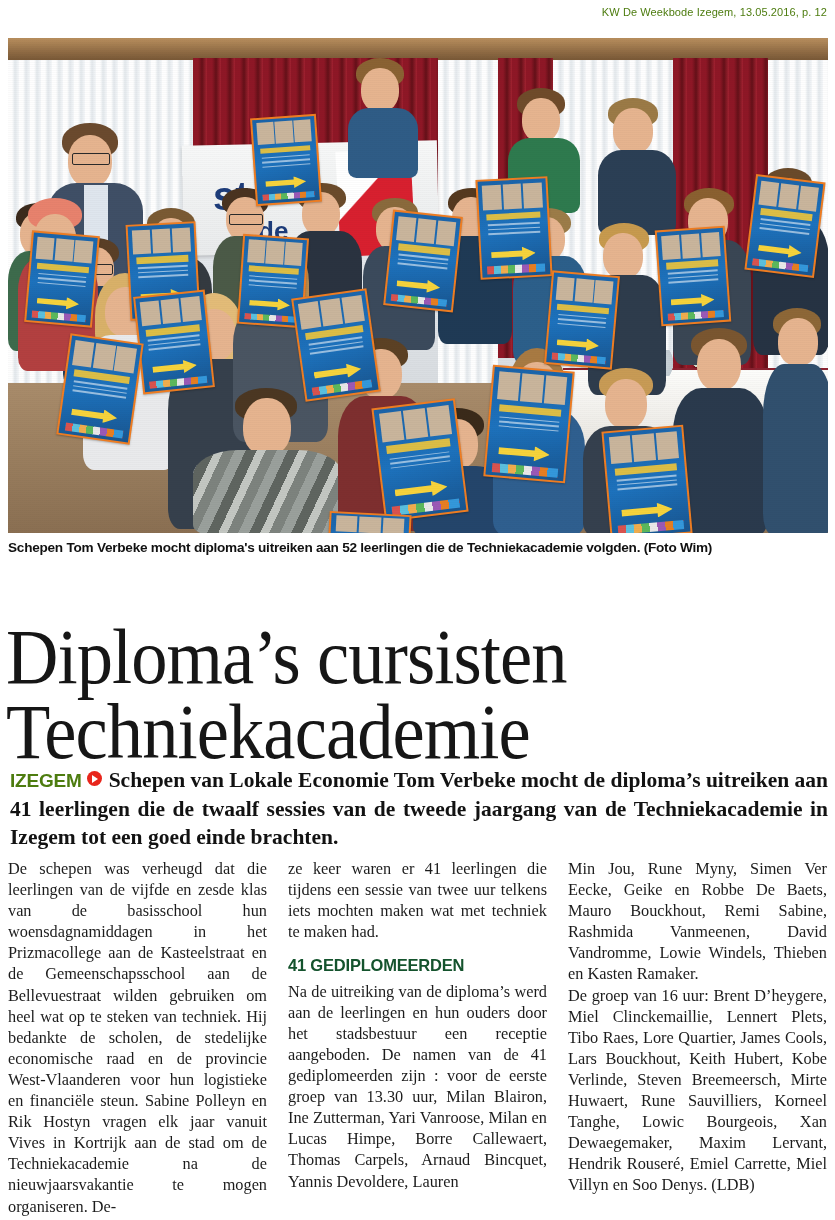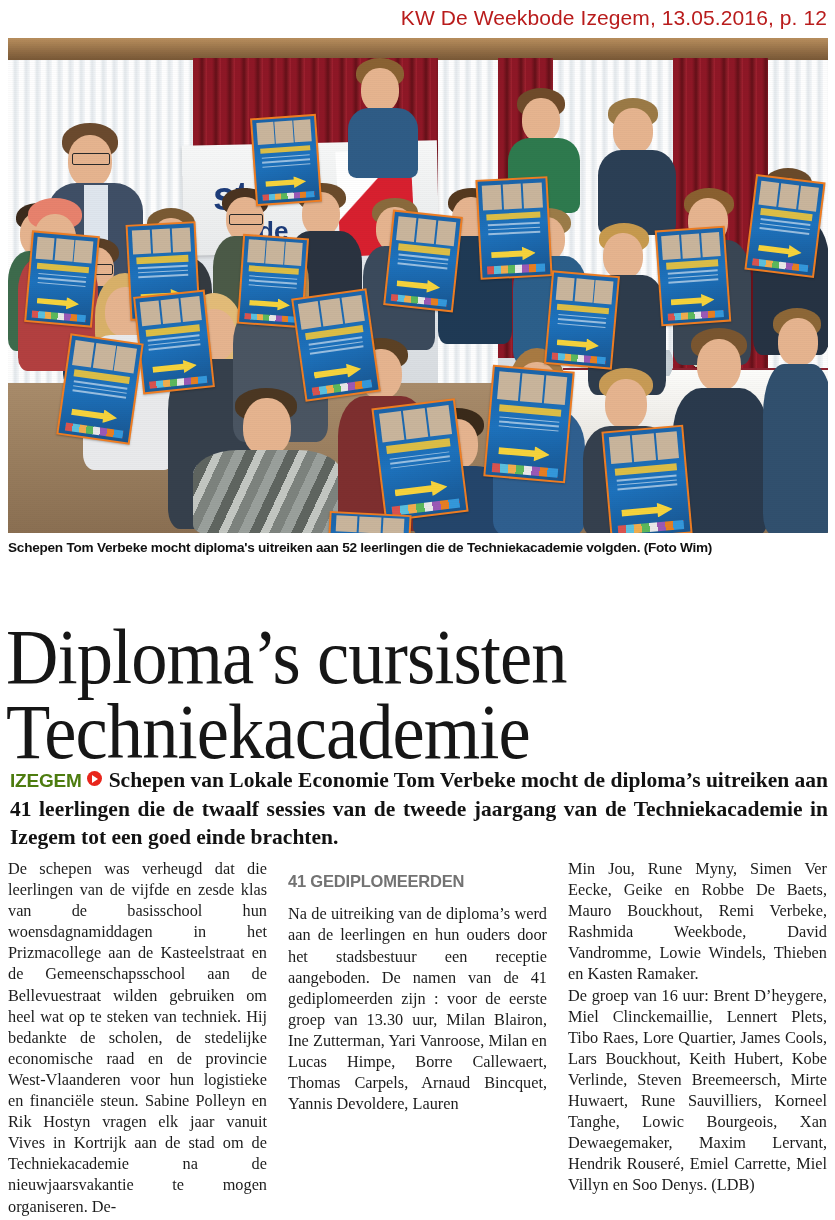--- a/index.html
+++ b/index.html
@@ -15,22 +15,22 @@
     color: #1a1a1a;
     overflow: hidden;
   }
 
   
   .source-line {
     position: absolute;
     top: 6px;
     right: 8px;
     font-family: "Liberation Sans", sans-serif;
-    font-size: 21px;
-    color: #b91c1c;
+    font-size: 11px;
+    color: #4d7c0f;
     letter-spacing: 0.1px;
     white-space: nowrap;
   }
 
   
   .photo {
     position: absolute;
     left: 8px;
     top: 38px;
     width: 820px;
@@ -242,22 +242,22 @@
     text-align: justify;
     color: #1c1c1c;
     overflow: hidden;
   }
   .col p { margin: 0; }
   .subhead {
     font-family: "Liberation Sans", sans-serif;
     font-weight: bold;
     font-size: 16.5px;
     letter-spacing: -0.2px;
-    color: #737373;
-    margin: 13px 0 11px 0;
+    color: #14532d;
+    margin: 13px 0 4px 0;
     text-align: left;
   }
 </style>
 </head>
 <body>
 
 <div class="source-line">KW De Weekbode Izegem, 13.05.2016, p. 12</div>
 
 <div class="photo">
   <div class="photo-inner">
@@ -724,20 +724,21 @@
 
 <div class="lead">
   <span class="kicker">IZEGEM</span><span class="redmark"></span><span>Schepen van Lokale Economie Tom Verbeke mocht de diploma’s uitreiken aan 41 leerlingen die de twaalf sessies van de tweede jaargang van de Techniekacademie in Izegem tot een goed einde brachten.</span>
 </div>
 
 <div class="cols">
   <div class="col">
     <p>De schepen was verheugd dat die leerlingen van de vijfde en zesde klas van de basisschool hun woensdagnamiddagen in het Prizmacollege aan de Kasteelstraat en de Gemeenschapsschool aan de Bellevuestraat wilden gebruiken om heel wat op te steken van techniek. Hij bedankte de scholen, de stedelijke economische raad en de provincie West-Vlaanderen voor hun logistieke en financiële steun. Sabine Polleyn en Rik Hostyn vragen elk jaar vanuit Vives in Kortrijk aan de stad om de Techniekacademie na de nieuwjaarsvakantie te mogen organiseren. De-</p>
   </div>
   <div class="col">
+    <p>ze keer waren er 41 leerlingen die tijdens een sessie van twee uur telkens iets mochten maken wat met techniek te maken had.</p>
     <div class="subhead">41 GEDIPLOMEERDEN</div>
     <p>Na de uitreiking van de diploma’s werd aan de leerlingen en hun ouders door het stadsbestuur een receptie aangeboden. De namen van de 41 gediplomeerden zijn : voor de eerste groep van 13.30 uur, Milan Blairon, Ine Zutterman, Yari Vanroose, Milan en Lucas Himpe, Borre Callewaert, Thomas Carpels, Arnaud Bincquet, Yannis Devoldere, Lauren</p>
   </div>
   <div class="col">
-    <p>Min Jou, Rune Myny, Simen Ver Eecke, Geike en Robbe De Baets, Mauro Bouckhout, Remi Verbeke, Rashmida Weekbode, David Vandromme, Lowie Windels, Thieben en Kasten Ramaker.</p>
+    <p>Min Jou, Rune Myny, Simen Ver Eecke, Geike en Robbe De Baets, Mauro Bouckhout, Remi Sabine, Rashmida Vanmeenen, David Vandromme, Lowie Windels, Thieben en Kasten Ramaker.</p>
     <p>De groep van 16 uur: Brent D’heygere, Miel Clinckemaillie, Lennert Plets, Tibo Raes, Lore Quartier, James Cools, Lars Bouckhout, Keith Hubert, Kobe Verlinde, Steven Breemeersch, Mirte Huwaert, Rune Sauvilliers, Korneel Tanghe, Lowic Bourgeois, Xan Dewaegemaker, Maxim Lervant, Hendrik Rouseré, Emiel Carrette, Miel Villyn en Soo Denys. (LDB)</p>
   </div>
 </div>
 
 </body></html>

